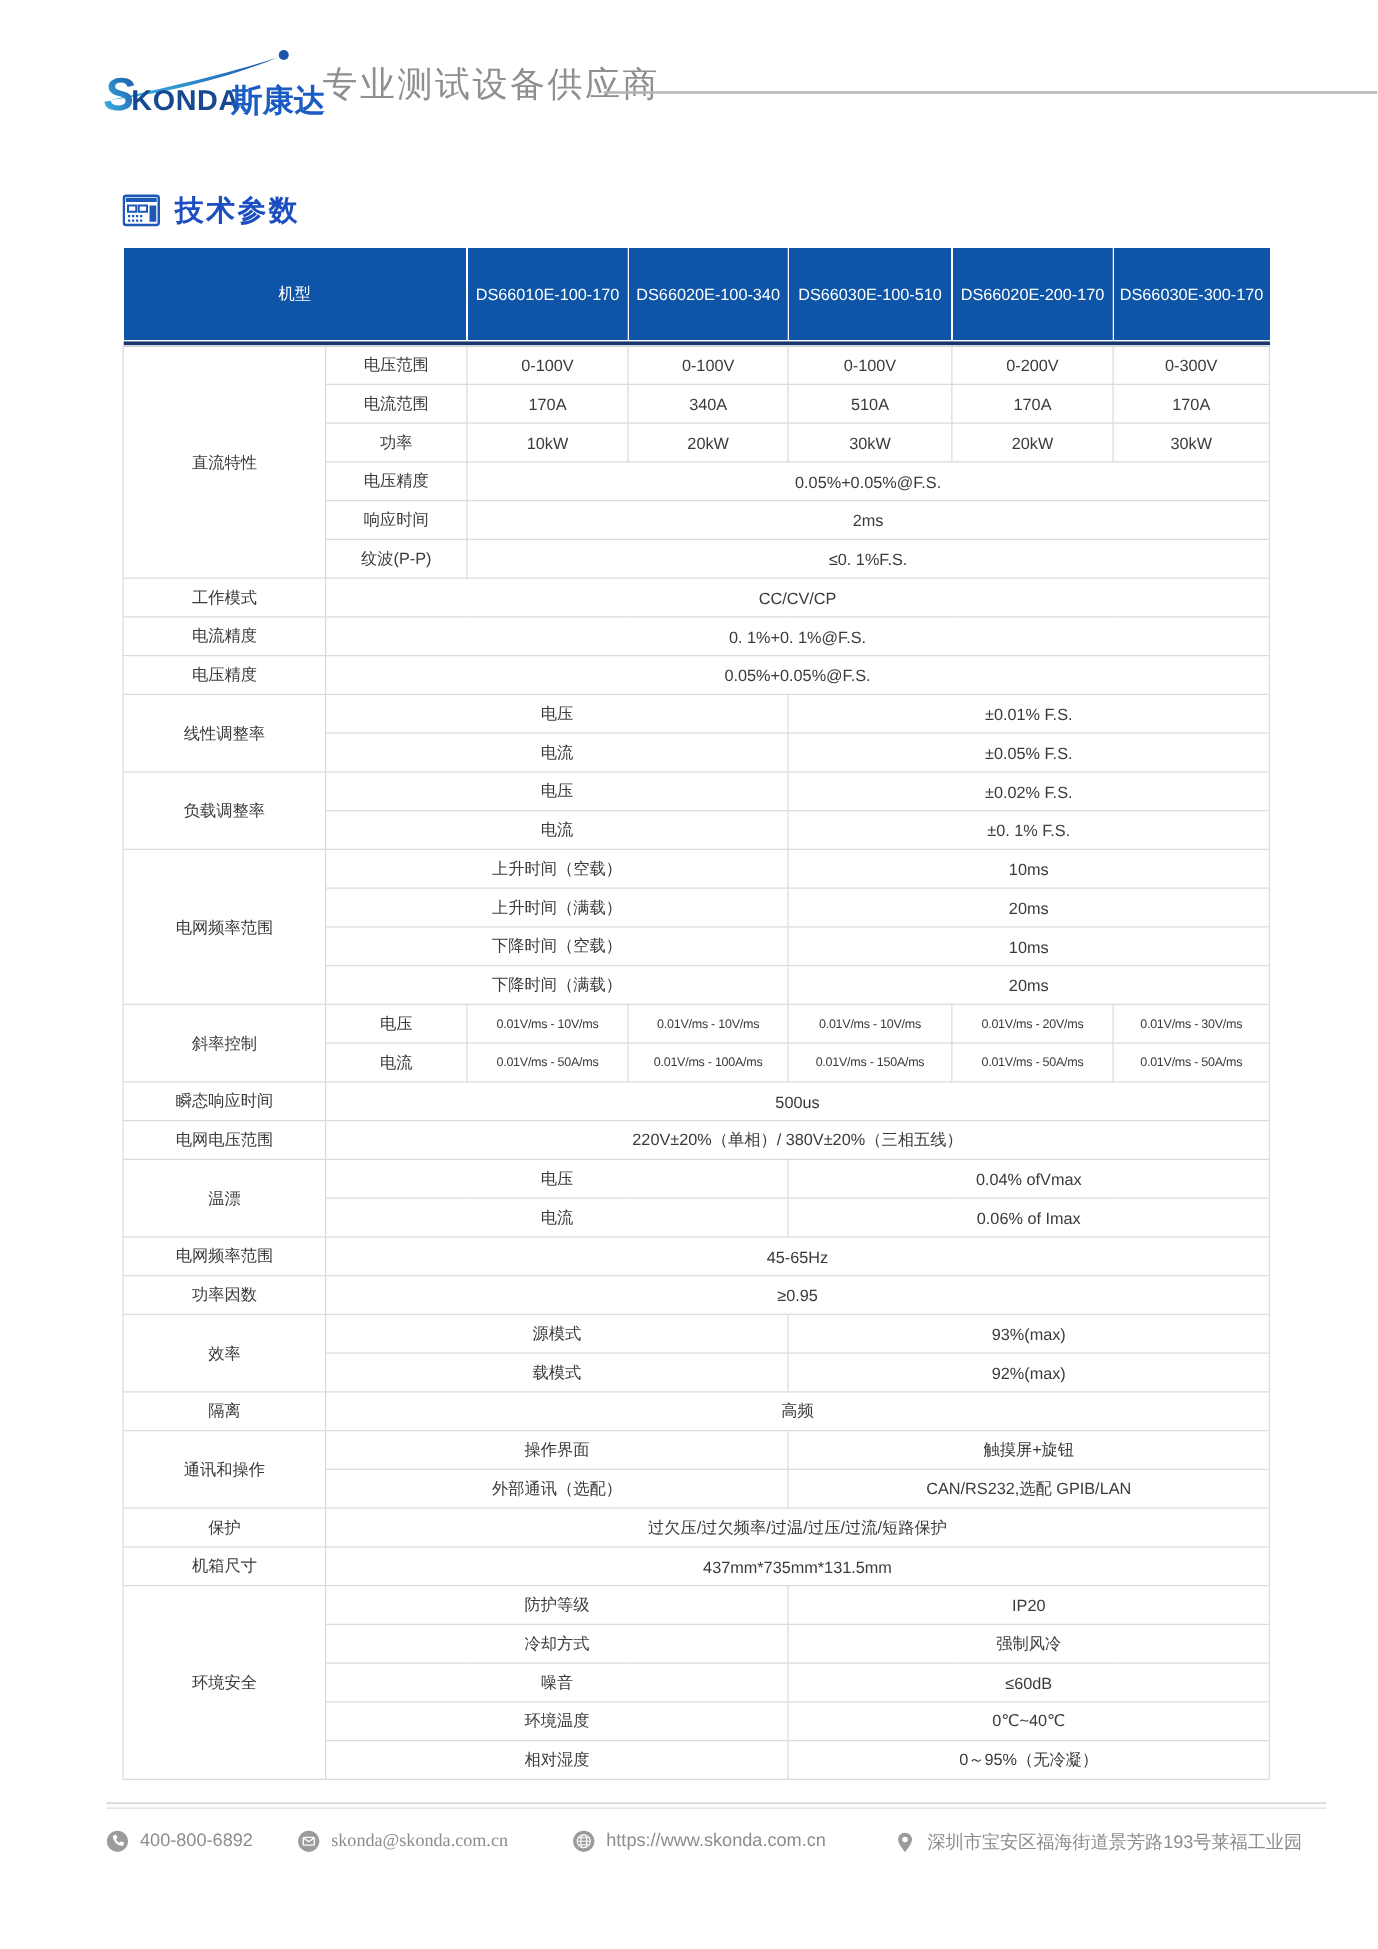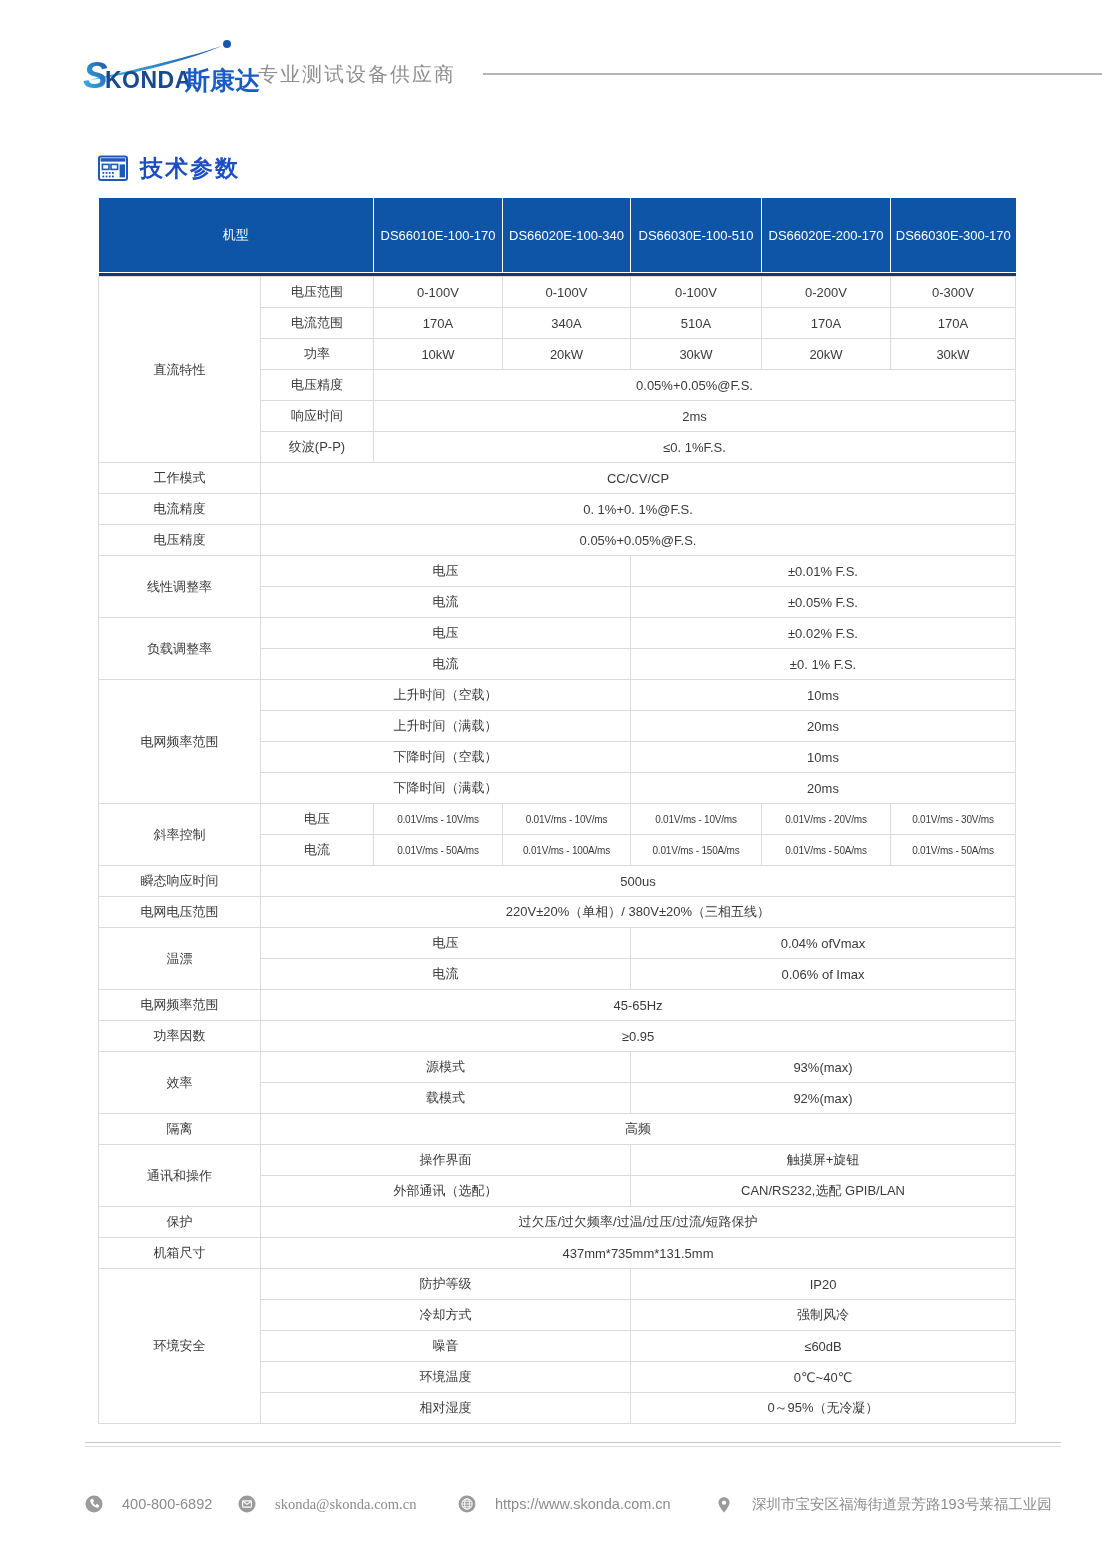--- a/index.html
+++ b/index.html
@@ -2,21 +2,21 @@
 <html><head>
 <meta charset="utf-8">
 <style>
   html,body{margin:0;padding:0;background:#ffffff;}
   .page{
     position:relative;width:1102px;height:1559px;background:#ffffff;overflow:hidden;
     font-family:"Liberation Sans","DejaVu Sans",sans-serif;color:#3a3a3a;
   }
   
   .logo-svg{position:absolute;left:83px;top:34px;width:182px;height:60px;}
-  .tagline{position:absolute;left:258px;top:61px;font-size:20px;color:#8f8f8f;letter-spacing:2px;}
+  .tagline{position:absolute;left:258px;top:49px;font-size:28px;color:#8f8f8f;letter-spacing:2px;}
   .header-rule{position:absolute;left:483px;top:73px;width:619px;height:2px;background:#b5b5b5;}
   
   .section-head{position:absolute;left:98px;top:153px;display:flex;align-items:center;gap:12px;}
   .section-icon{width:30px;height:27px;}
   .section-title{font-size:23px;font-weight:bold;color:#1c4ec2;letter-spacing:2px;}
   
   .spec-table-wrap{position:absolute;left:98px;top:198px;width:917px;}
   table{border-collapse:collapse;table-layout:fixed;width:917px;font-size:13px;color:#3a3a3a;}
   th{
     background:#0e54a7;color:#ffffff;font-weight:normal;height:48px;
@@ -27,22 +27,22 @@
     height:3px;padding:0;background:#16376e;border:none;border-top:1px solid #ffffff;
   }
   tbody td{
     border:1px solid #dbdbdb;text-align:center;vertical-align:middle;
     height:28px;padding:1px 2px;overflow:hidden;
   }
   tbody td.sm{font-size:10px;letter-spacing:-.2px;white-space:nowrap;}
   
   .footer-rule{position:absolute;left:85px;top:1442px;width:976px;height:3px;
     border-top:1px solid #c8c8c8;border-bottom:1px solid #dddddd;}
-  .footer-item{position:absolute;top:1464px;display:flex;align-items:center;gap:19px;
-    font-size:14.5px;color:#8c8c8c;white-space:nowrap;margin-top:31px;}
+  .footer-item{position:absolute;top:1464px;display:flex;align-items:center;gap:9px;
+    font-size:14.5px;color:#8c8c8c;white-space:nowrap;}
   .footer-item svg{width:18px;height:18px;flex:0 0 auto;}
   .fi-phone{left:85px;}
   .fi-email{left:238px;font-family:Liberation Serif, serif;}
   .fi-web{left:458px;}
   .fi-addr{left:715px;}
 </style>
 </head>
 <body>
 
 <div class="page">

